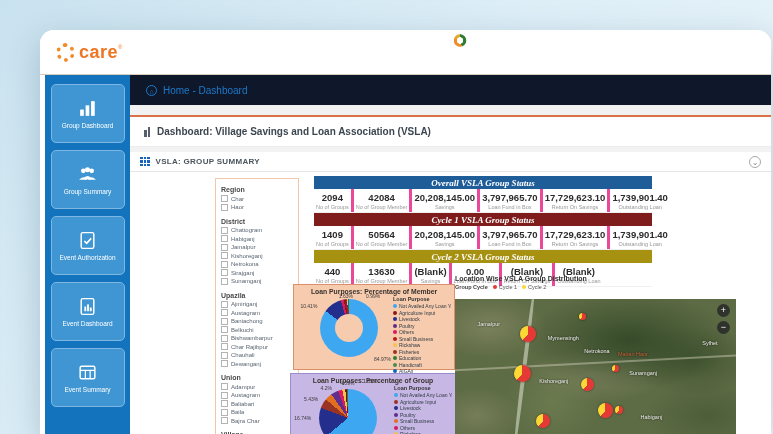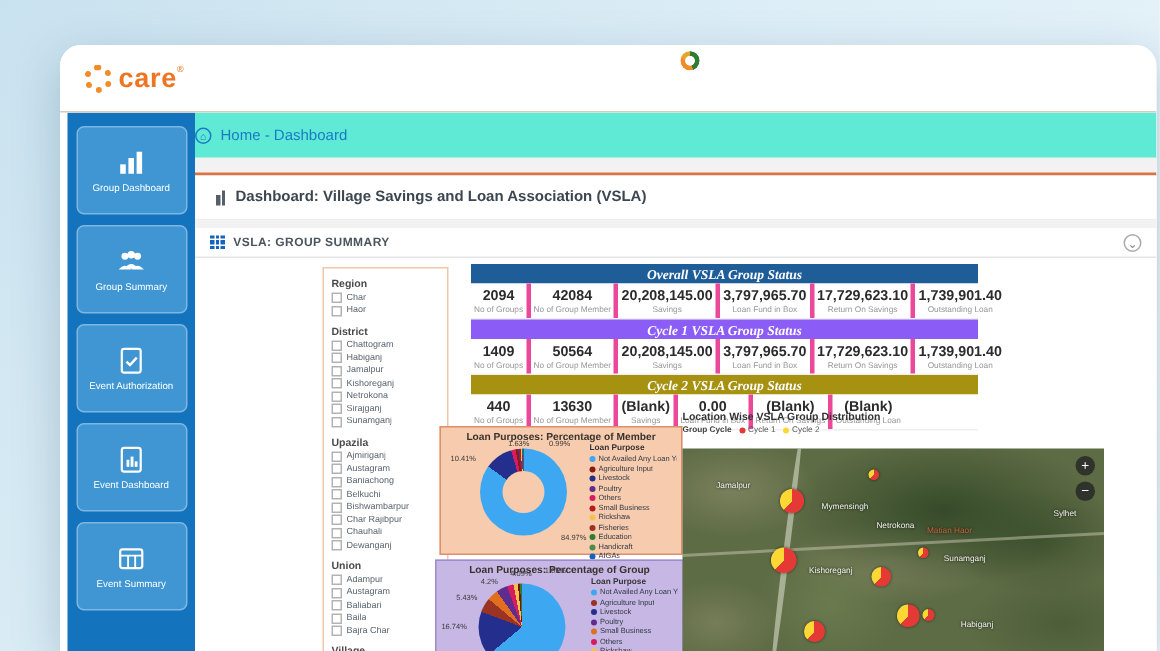--- a/index.html
+++ b/index.html
@@ -20,21 +20,21 @@
     -webkit-mask:radial-gradient(circle,transparent 0 3px,#000 3.5px);mask:radial-gradient(circle,transparent 0 3px,#000 3.5px);}
   .appid-title{font-size:7.5px;font-weight:bold;color:#1e7a34;white-space:nowrap;}
   
   .main{display:flex;height:359px;background:#fff;}
   .sidebar{width:85px;margin-left:5px;background:#1473bd;padding-top:9px;flex:none;}
   .tile{width:72px;height:57px;margin:0 auto 7px;background:#3f96d3;border:1px solid #7db7e1;border-radius:5px;
     display:flex;flex-direction:column;align-items:center;justify-content:center;cursor:pointer;}
   .tile svg{width:21px;height:21px;}
   .tile-label{font-size:6.5px;color:#fff;margin-top:3px;text-align:center;}
   .content{flex:1;background:#fbfbfb;display:flex;flex-direction:column;min-width:0;}
-  .crumb-row{height:30px;background:#5eead4;display:flex;align-items:center;border-bottom:1px solid #f1f1f1;flex:none;}
+  .crumb-row{height:30px;background:#0f172a;display:flex;align-items:center;padding-left:16px;border-bottom:1px solid #f1f1f1;flex:none;}
   .crumb-ic{width:11px;height:11px;border:1px solid #1c7ac8;border-radius:50%;color:#1c7ac8;font-size:7px;line-height:11px;
     text-align:center;margin-right:6px;box-sizing:border-box;}
   .crumb{font-size:10px;color:#1c7ac8;cursor:pointer;}
   .gap1{height:9px;background:#f2f2f2;flex:none;}
   .oline{height:2px;background:#db7247;flex:none;}
   .title-row{height:29px;background:#fff;display:flex;align-items:center;padding-left:14px;border-bottom:1px solid #ededed;flex:none;}
   .title-ic{display:flex;align-items:flex-end;gap:1px;margin-right:7px;}
   .title-ic i{display:block;width:2.5px;background:#55606a;}
   .page-title{font-size:10px;font-weight:bold;color:#3c4650;}
   .gap2{height:5px;background:#f2f2f2;flex:none;}
@@ -341,21 +341,21 @@
               </div>
               <div class="t-cell">
                 <div class="t-val">17,729,623.10</div>
                 <div class="t-lbl">Return On Savings</div>
               </div>
               <div class="t-cell">
                 <div class="t-val">1,739,901.40</div>
                 <div class="t-lbl">Outstanding Loan</div>
               </div>
             </div>
-          <div class="t-head" style="background: #8b5cf6;">Cycle 1 VSLA Group Status</div>
+          <div class="t-head" style="background: #7f1d1d;">Cycle 1 VSLA Group Status</div>
           <div class="t-row">
 
           <div class="t-cell">
                 <div class="t-val">1409</div>
                 <div class="t-lbl">No of Groups</div>
               </div>
               <div class="t-cell">
                 <div class="t-val">50564</div>
                 <div class="t-lbl">No of Group Member</div>
               </div>

